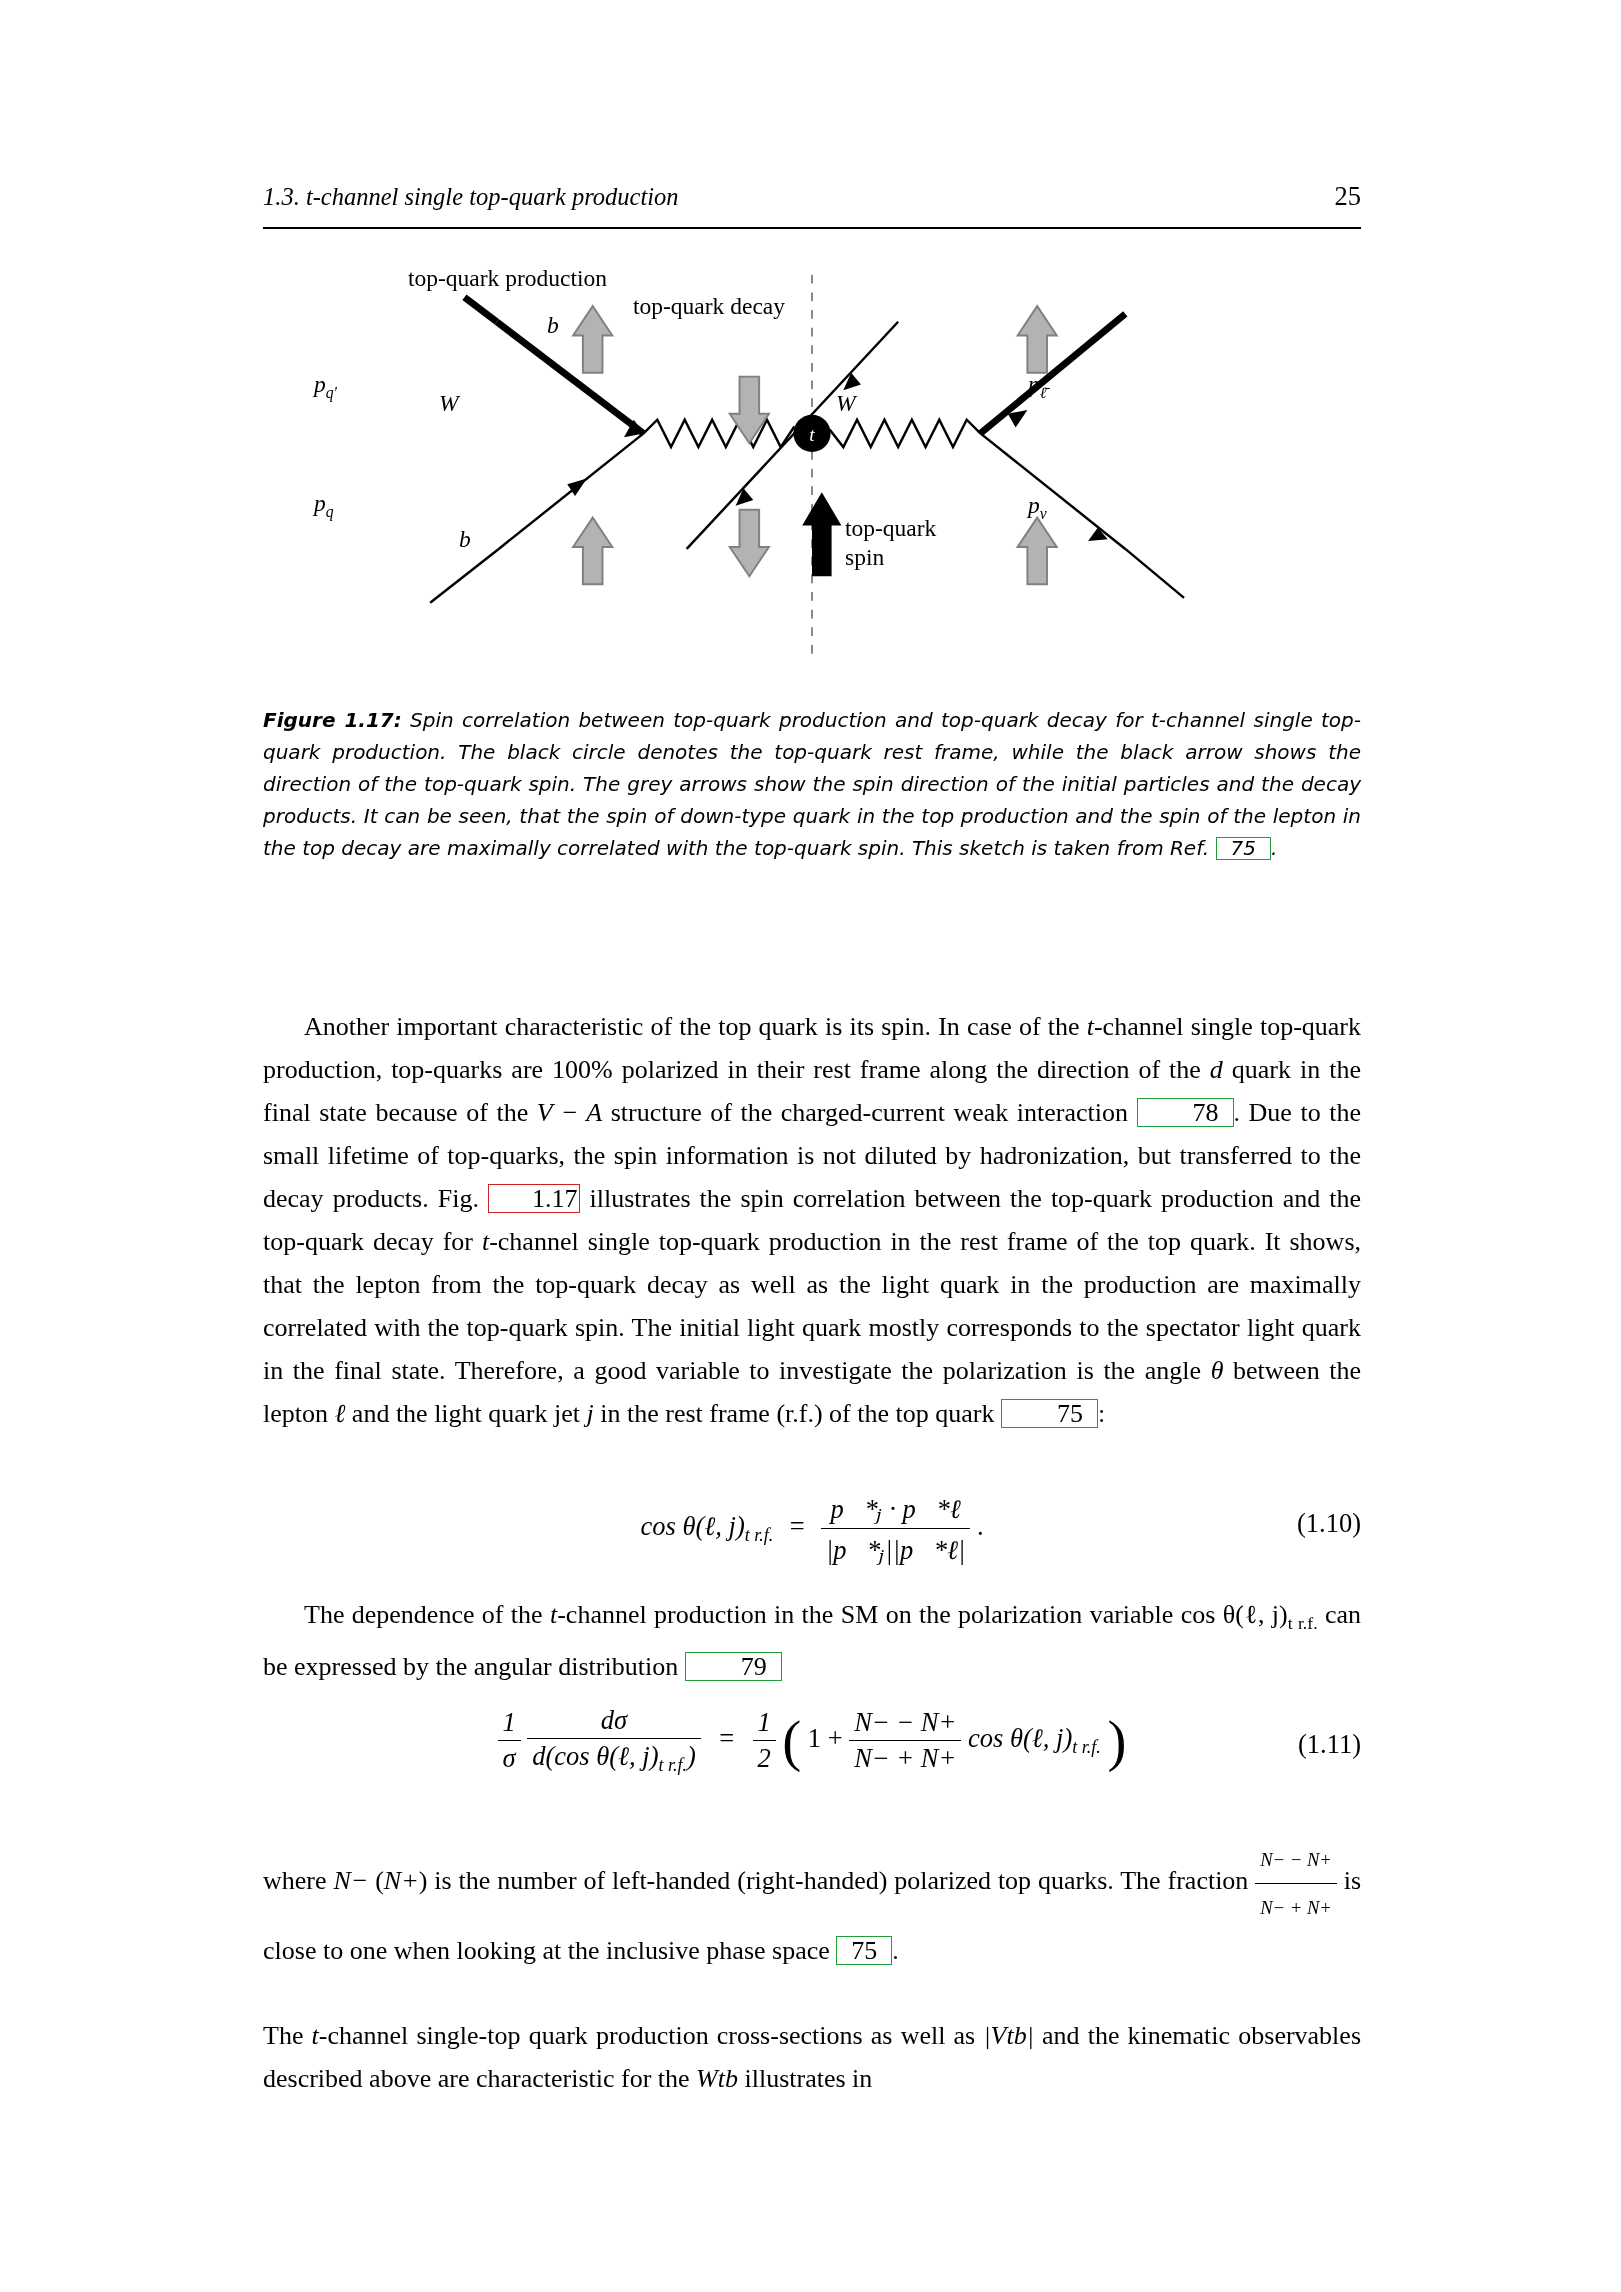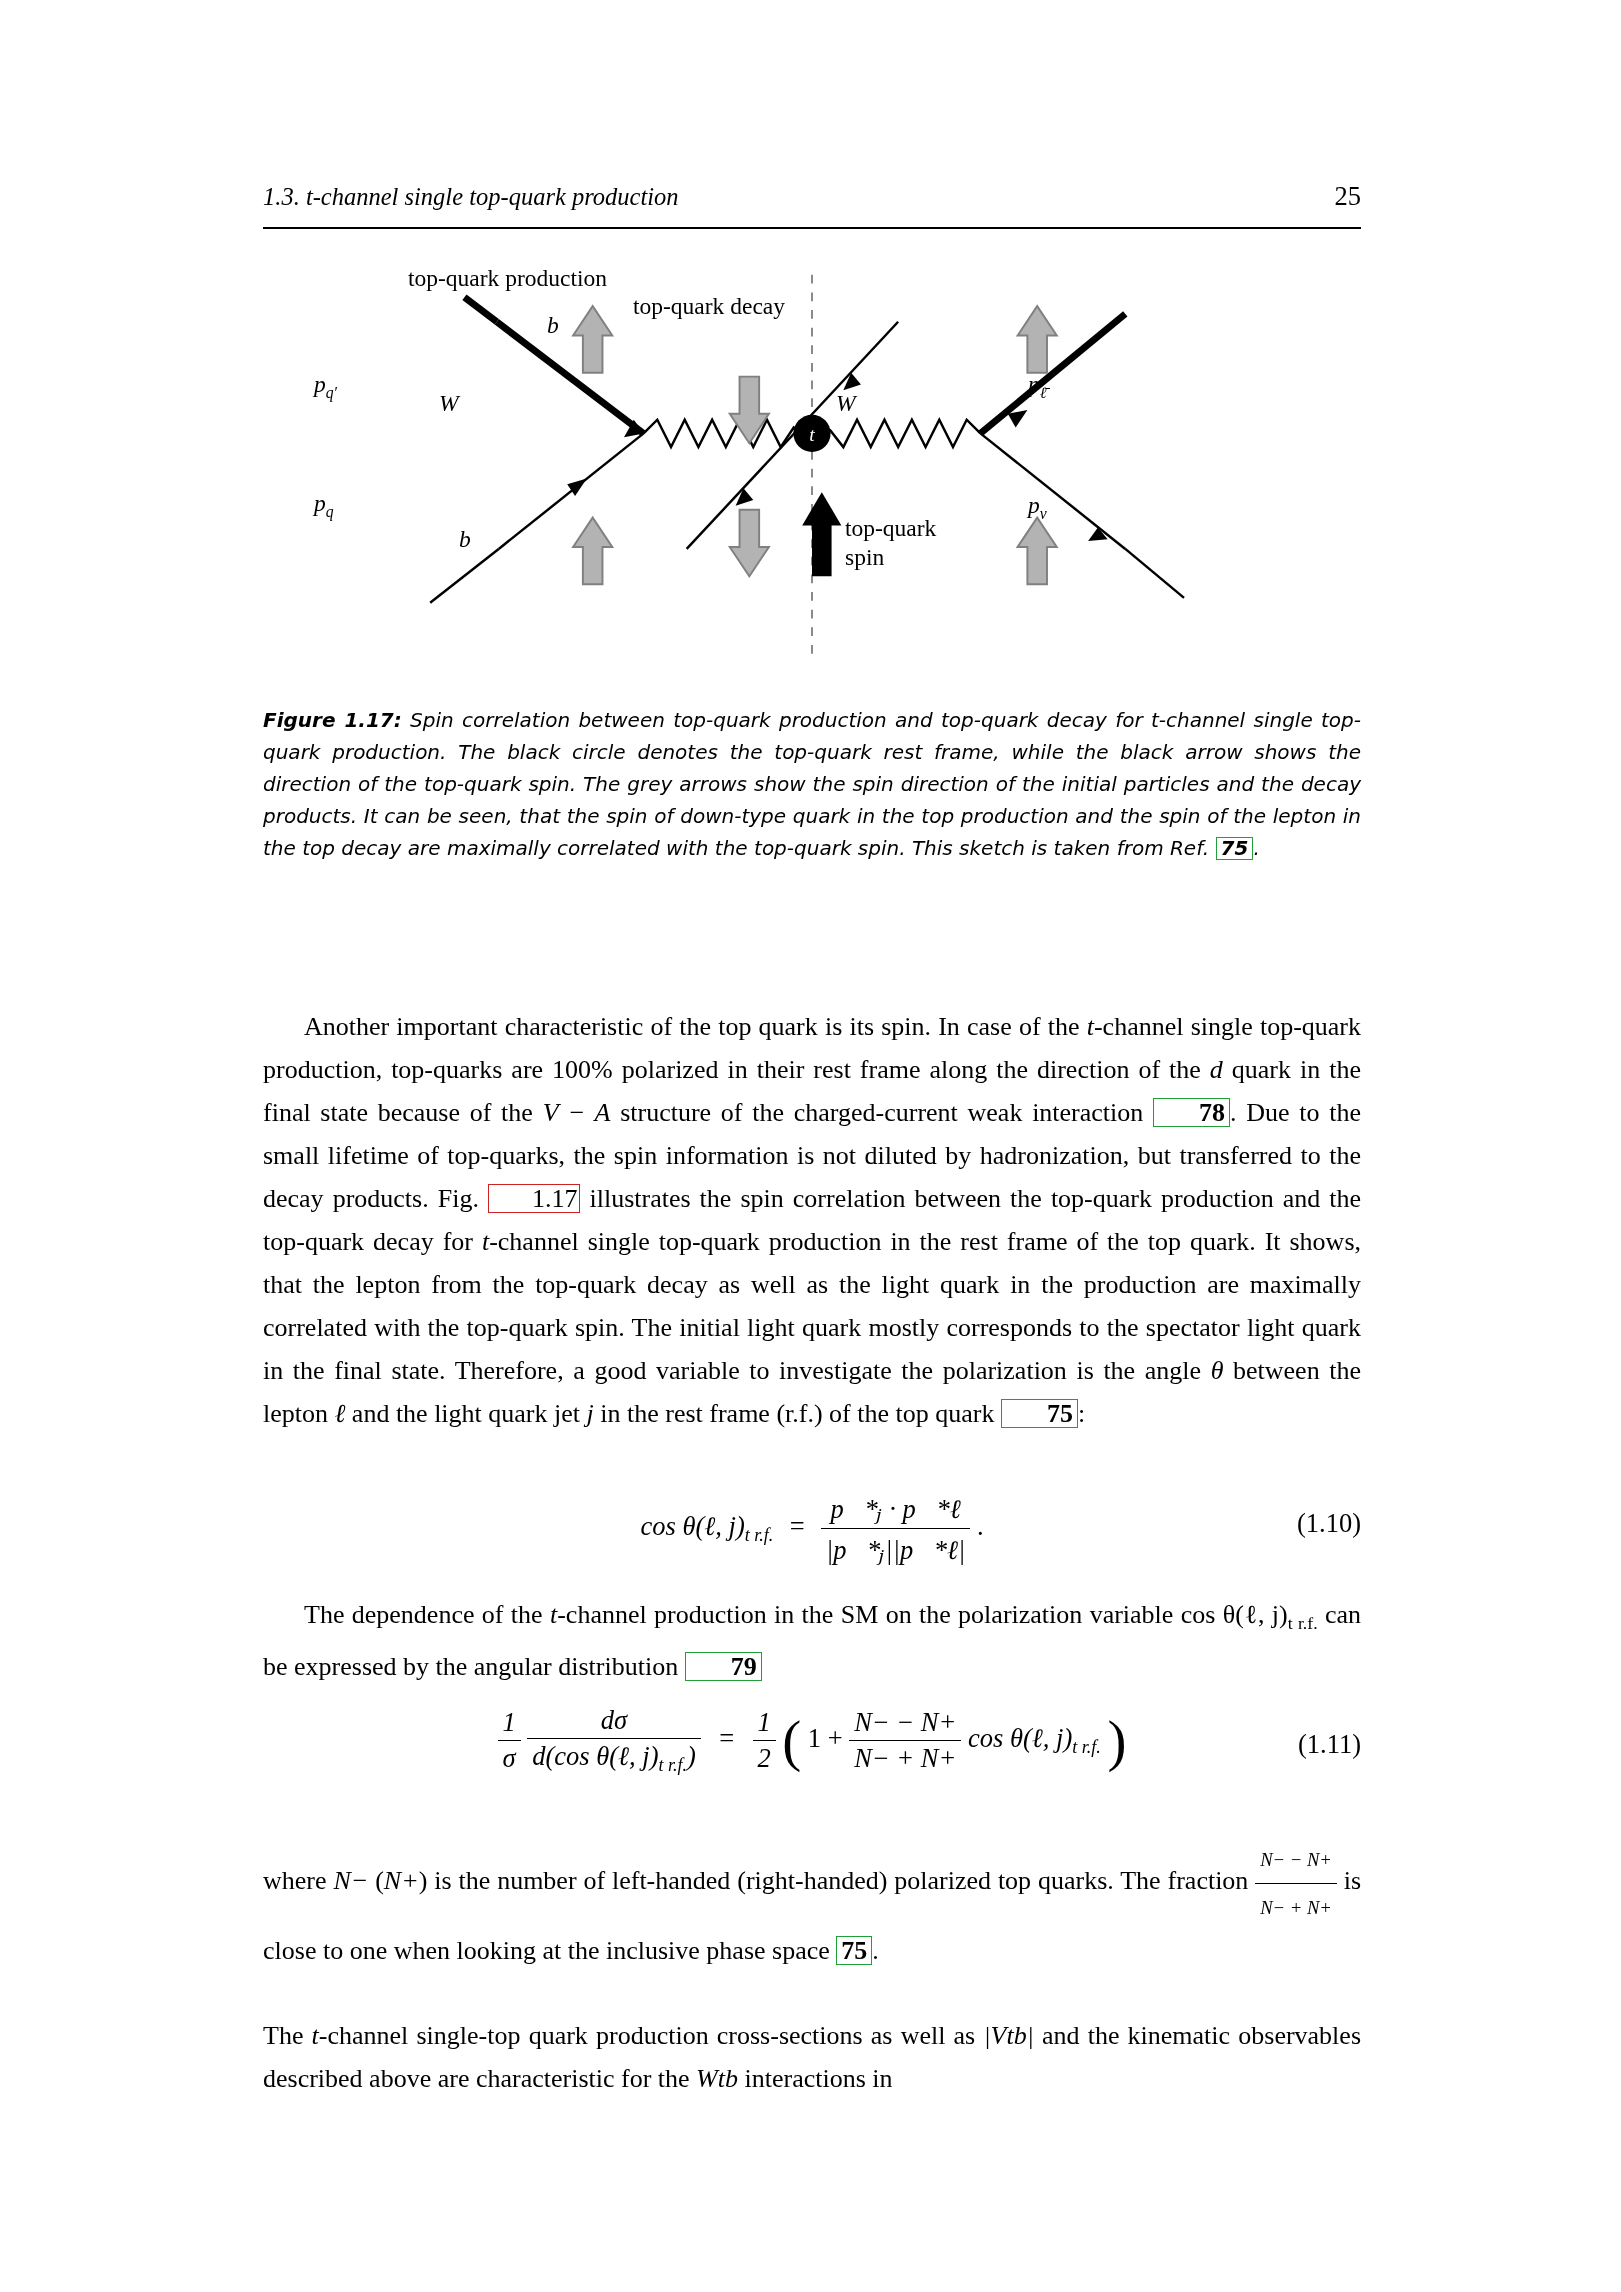--- a/index.html
+++ b/index.html
@@ -75,24 +75,23 @@
     line-height: 32px;
     font-style: italic;
     text-align: justify;
   }
   .caption .cap-head {
     font-weight: bold;
     font-style: italic;
   }
   .ref {
     border: 1.4px solid #1f9e3a;
-    padding: 0 4px;
+    padding: 0 14px;
     display: inline-block;
     line-height: 1.05;
-    font-weight: bold;
   }
   .ref-red {
     border: 1.4px solid #cc2222;
     padding: 0 2px;
     display: inline-block;
     line-height: 1.05;
   }
   
   .body {
     position: absolute;
@@ -283,17 +282,17 @@
     <span class="paren-big">)</span>
     <span class="num" style="top:23.5px;">(1.11)</span>
   </div>
 
   <div class="body" style="top:1838px;">
     <span>where </span><em>N−</em><span> (</span><em>N+</em><span>) is the number of left-handed (right-handed) polarized top quarks. The fraction </span><span class="frac small-frac"><span class="num-t">N− − N+</span><span class="den-b">N− + N+</span></span><span> is close to one when looking at the inclusive phase space </span><span class="ref">75</span><span>.</span>
   </div>
 
 
   <div class="body" style="top:2014px;">
-    <span>The </span><em>t</em><span>-channel single-top quark production cross-sections as well as </span><em>|Vtb|</em><span> and the kinematic observables described above are characteristic for the </span><em>Wtb</em><span> interactions in</span>
+    <span>The </span><em>t</em><span>-channel single-top quark production cross-sections as well as </span><em>|Vtb|</em><span> and the kinematic observables described above are characteristic for the </span><em>Wtb</em><span> illustrates in</span>
   </div>
 
 </div>
 
 
 </body></html>

